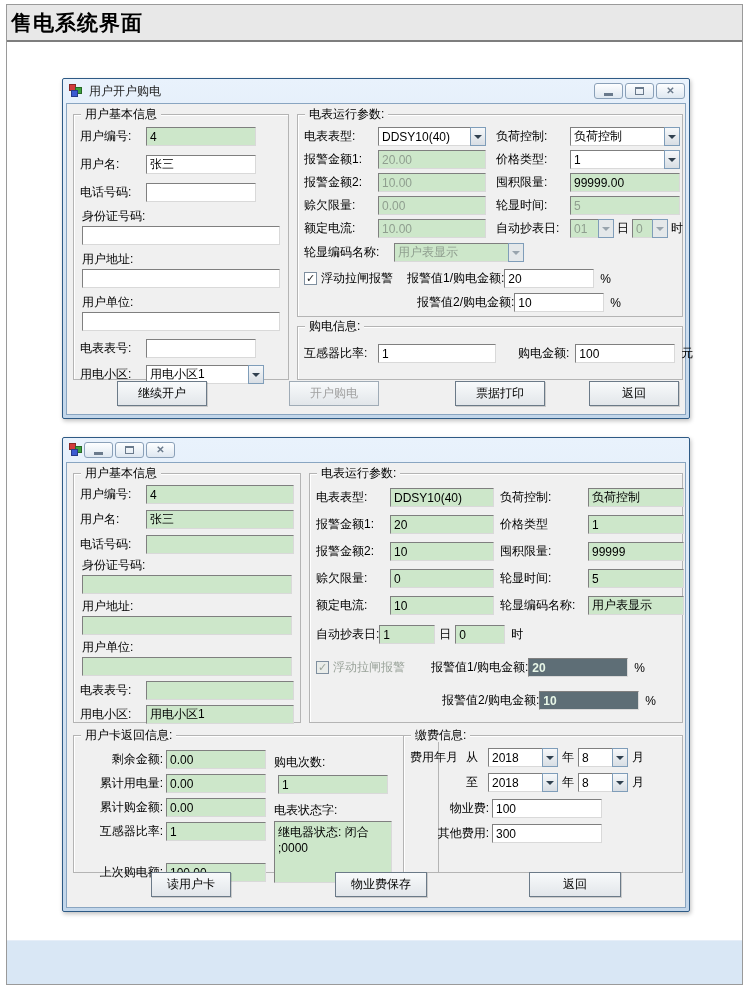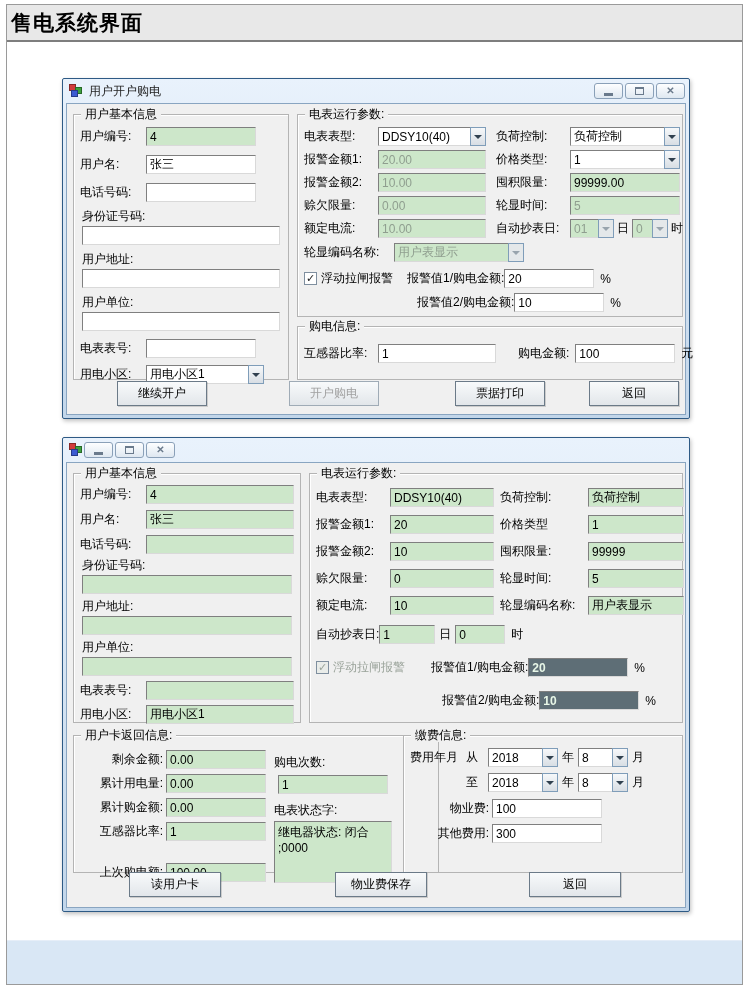--- a/index.html
+++ b/index.html
@@ -466,17 +466,17 @@
       <div class="row" style="margin-top:7px;">
         <span class="lbl lblw80r">物业费:</span>
         <input class="fld w110" value="100" style="">
       </div>
       <div class="row" style="margin-top:6px;">
         <span class="lbl lblw80r">其他费用:</span>
         <input class="fld w110" value="300" style="">
       </div>
     </div>
 
-    <button class="btn" style="left:62px; bottom:10px; width:92px;">读用户卡</button>
+    <button class="btn" style="left:84px; bottom:10px; width:80px;">读用户卡</button>
     <button class="btn" style="left:268px; bottom:10px; width:92px;">物业费保存</button>
     <button class="btn" style="left:462px; bottom:10px; width:92px;">返回</button>
   </div>
 </div>
 
 </body></html>

